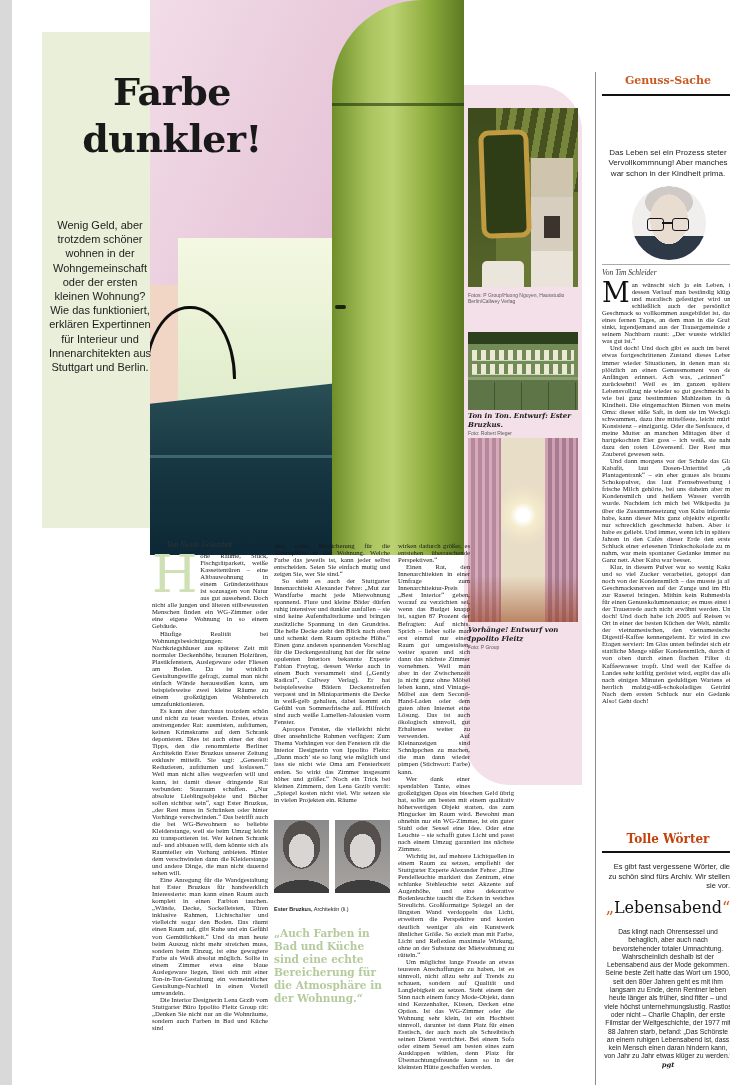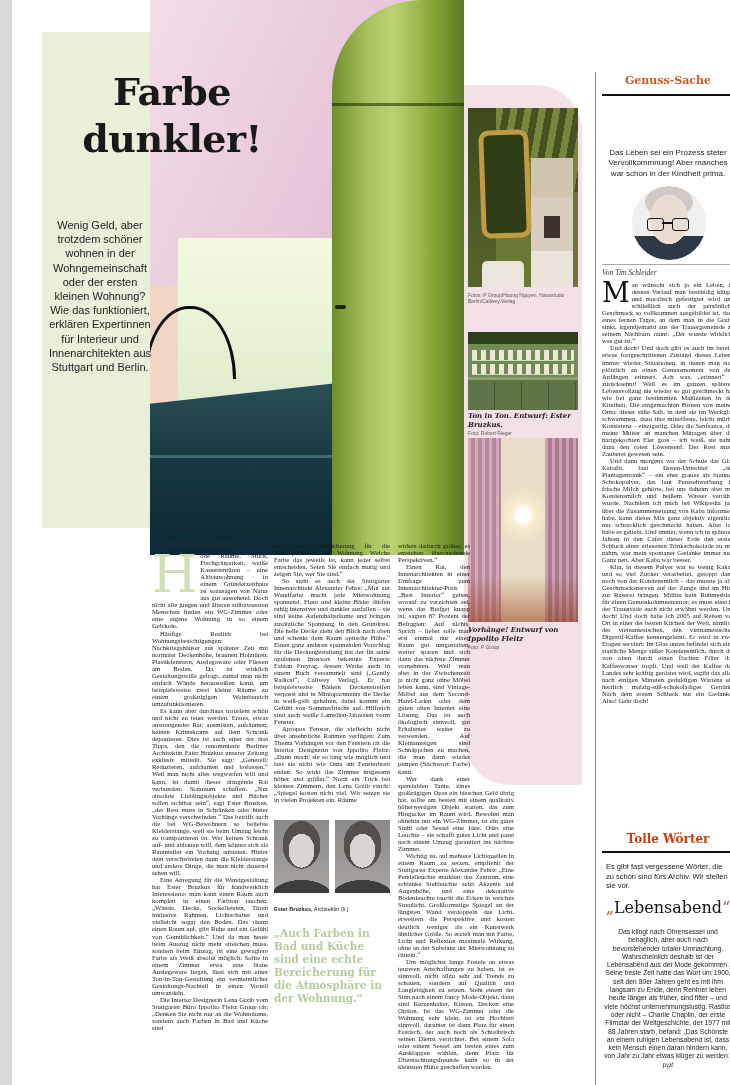--- a/index.html
+++ b/index.html
@@ -115,28 +115,28 @@
   .news-byline{left:590px;top:268px;width:132px;text-align:left;font-style:italic;
      font-size:7.5px;color:#333;}
   .news-body{left:590px;top:281px;width:132px;height:534px;}
   .dropcap-m{float:left;font-family:"DejaVu Serif",serif;font-size:27px;line-height:23px;
      color:#111;margin:0 2px 0 0;}
 
   
   .tolle-header{left:590px;top:832px;width:132px;text-align:center;
      font-family:"DejaVu Serif",serif;font-weight:700;font-size:12px;color:#c2410c;}
   .tolle-rule{left:590px;top:851px;width:132px;height:2px;background:#111;}
-  .tolle-intro{left:594px;top:862px;width:124px;text-align:left;
+  .tolle-intro{left:594px;top:862px;width:124px;text-align:right;
      font-family:"Liberation Sans",sans-serif;font-size:7.5px;line-height:9.6px;color:#222;}
   .tolle-word{left:588px;top:898px;width:136px;text-align:center;
      font-family:"DejaVu Serif",serif;font-size:16px;color:#131313;}
   .tolle-word .q{color:#c95b22;}
   .tolle-body{left:592px;top:928px;width:128px;text-align:center;
      font-family:"Liberation Sans",sans-serif;font-size:6.8px;line-height:8.3px;color:#222;}
-  .tolle-sig{font-style:italic;font-weight:400;font-family:"DejaVu Serif",serif;}
+  .tolle-sig{font-style:italic;font-weight:700;font-family:"DejaVu Serif",serif;}
 </style>
 </head>
 <body>
 
 <div id="page">
 
   <div class="abs green-panel"></div>
 
   <div class="abs main-photo">
     <div class="abs mp-peach"></div>

